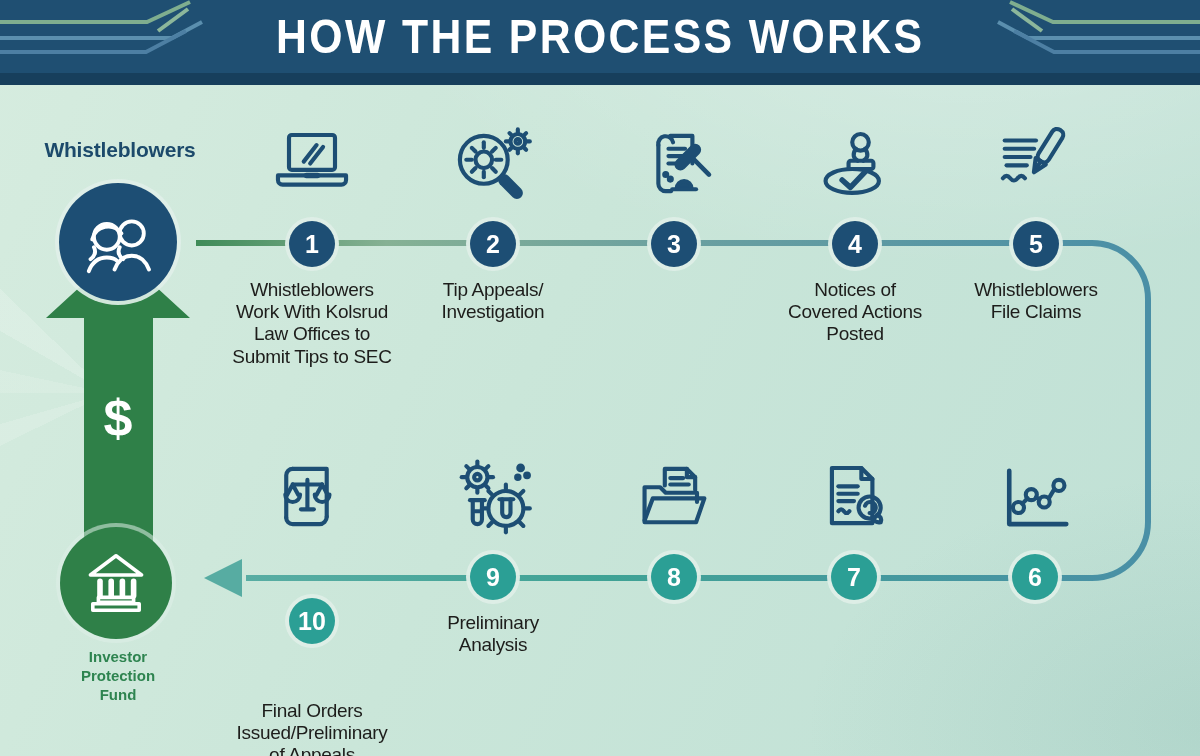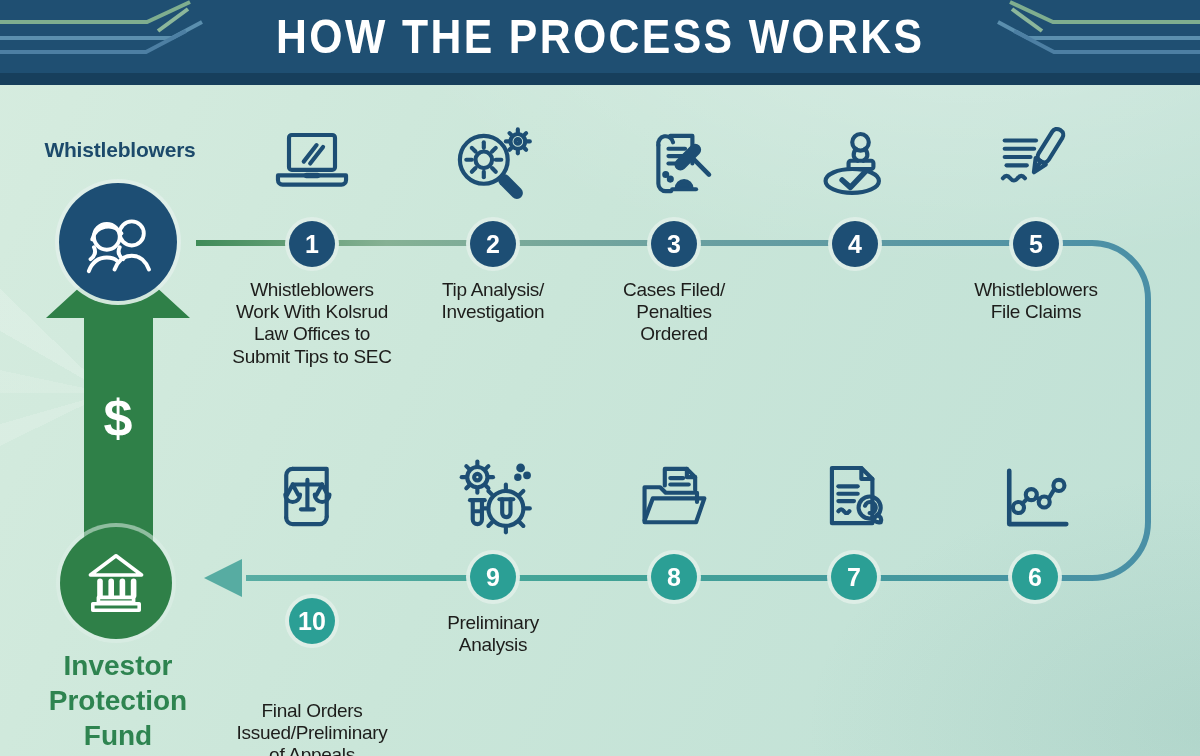--- a/index.html
+++ b/index.html
@@ -50,21 +50,21 @@
     position:absolute; left:68px; top:388px; width:100px; text-align:center;
     color:#ffffff; font-weight:bold; font-size:52px;
   }
   .bank-circle {
     position:absolute; left:60px; top:527px; width:112px; height:112px; border-radius:50%;
     background:#2f8048; box-shadow:0 0 0 4px rgba(223,239,232,0.55);
     display:flex; align-items:center; justify-content:center;
   }
   .fund-label {
     position:absolute; left:28px; top:648px; width:180px; text-align:center;
-    color:#2e8450; font-weight:bold; font-size:28px; line-height:1.25; white-space:pre-line;
+    color:#2e8450; font-weight:bold; font-size:15px; line-height:1.25; white-space:pre-line;
   }
 
   
   .connector { position:absolute; left:0; top:0; }
 
   
   .step { position:absolute; width:200px; display:flex; flex-direction:column; align-items:center; }
   .step-icon { height:88px; display:flex; align-items:center; justify-content:center; }
   .num-circle {
     margin-top:8px; width:46px; height:46px; border-radius:50%;
@@ -195,21 +195,21 @@
         <line x1="68" y1="20" x2="64" y2="20"></line>
           <line x1="77" y1="29" x2="77" y2="33"></line>
         <line x1="83" y1="14" x2="86" y2="11"></line>
           <line x1="71" y1="26" x2="68" y2="29"></line>
         <line x1="83" y1="26" x2="86" y2="29"></line>
           <line x1="71" y1="14" x2="68" y2="11"></line>
         <line x1="62" y1="62" x2="76" y2="76" stroke-width="13"></line>
       </svg>
     </div>
     <div class="num-circle">2</div>
-    <div class="step-label">Tip Analysis/
+    <div class="step-label">Tip Appeals/
 Investigation</div>
   </div>
 
   <div class="step row-top" style="left:574px; top:125px;">
     <div class="step-icon">
       <svg class="icon-svg" width="92" height="92" viewBox="0 0 100 100">
         <path d="M33 24 a8 8 0 0 1 16 -3"></path>
         <path d="M46 14 h24 v30"></path>
         <path d="M33 24 v42 a8 8 0 0 0 8 8 h6"></path>
         <line x1="44" y1="28" x2="62" y2="28"></line>
@@ -217,37 +217,37 @@
         <line x1="44" y1="44" x2="54" y2="44"></line>
         <circle cx="41" cy="56" r="1.6" fill="#1d4e74"></circle>
         <circle cx="46" cy="61" r="1.6" fill="#1d4e74"></circle>
         <line x1="57" y1="45" x2="73" y2="29" stroke-width="13"></line>
         <line x1="70" y1="38" x2="88" y2="56" stroke-width="5"></line>
         <path d="M53 71 a8 8 0 0 1 16 0 z" fill="#1d4e74"></path>
         <line x1="48" y1="72" x2="74" y2="72"></line>
       </svg>
     </div>
     <div class="num-circle">3</div>
-    <div class="step-label">Cases Filed/
-Penalties
-Ordered</div>
   </div>
 
   <div class="step row-top" style="left:755px; top:125px;">
     <div class="step-icon">
       <svg class="icon-svg" width="92" height="92" viewBox="0 0 100 100">
         <ellipse cx="47" cy="63" rx="29" ry="13"></ellipse>
         <polyline points="36,62 45,70 62,52" stroke-width="6"></polyline>
         <circle cx="56" cy="21" r="9"></circle>
         <path d="M51 28 c-4 6 -3 10 2 13"></path>
         <path d="M61 28 c4 6 3 10 -2 13"></path>
         <rect x="43" y="41" width="27" height="9" rx="2.5"></rect>
       </svg>
     </div>
     <div class="num-circle">4</div>
+    <div class="step-label">Notices of
+Covered Actions
+Posted</div>
   </div>
 
   <div class="step row-top" style="left:936px; top:125px;">
     <div class="step-icon">
       <svg class="icon-svg" width="92" height="92" viewBox="0 0 100 100">
         <line x1="16" y1="19" x2="50" y2="19"></line>
         <line x1="16" y1="28" x2="48" y2="28"></line>
         <line x1="16" y1="37" x2="44" y2="37"></line>
         <line x1="18" y1="46" x2="40" y2="46"></line>
         <path d="M14 60 q4 -5 8 0 t8 0 t8 0"></path>

